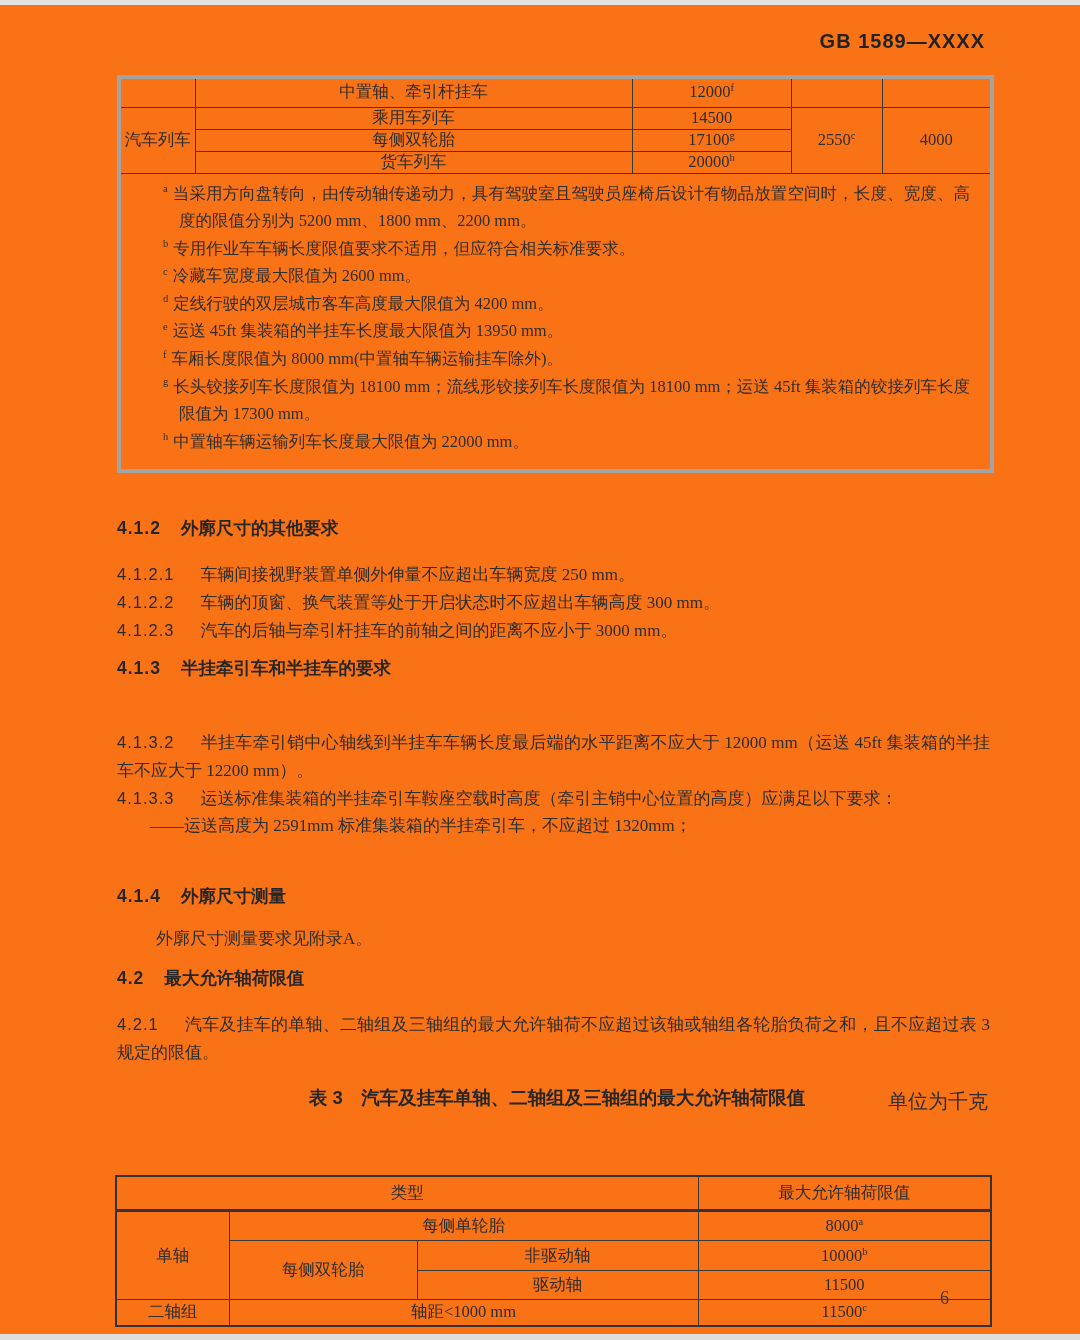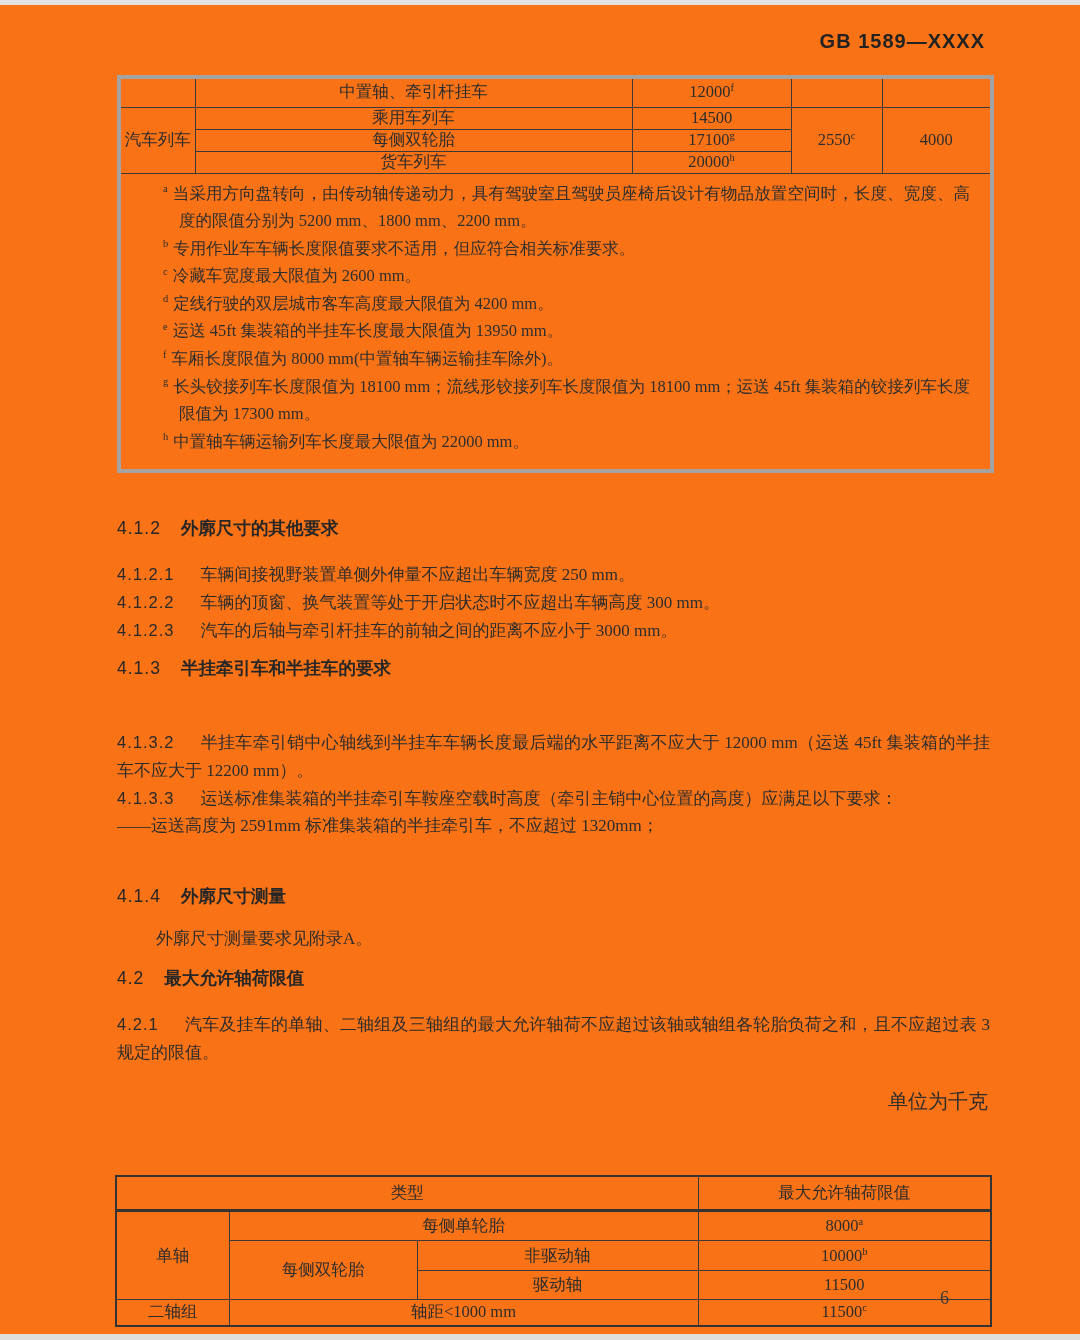--- a/index.html
+++ b/index.html
@@ -48,28 +48,28 @@
     text-align:justify;color:#2e2e2e;
   }
   .fn .sup{margin-right:5px;}
 
   
   .blk{position:absolute;left:117px;width:873px;}
   .heading{
     font-family:"Liberation Sans","DejaVu Sans",sans-serif;
     font-size:17.5px;font-weight:700;color:#262626;
   }
-  .heading .hnum{font-weight:400;margin-right:20px;letter-spacing:1px;margin-top:6px;}
+  .heading .hnum{font-weight:700;margin-right:20px;letter-spacing:1px;margin-top:6px;}
   .para{font-size:17px;line-height:28px;text-align:justify;}
   .para .pnum{
     font-family:"Liberation Sans","DejaVu Sans",sans-serif;
     font-size:16.5px;letter-spacing:1px;margin-right:26px;color:#2a2a2a;
   }
   .indent1{margin-left:39px;}
-  .indent2{}
+  .indent2{margin-left:33px;}
 
   
   .t3caption{
     position:absolute;left:157px;top:1085px;width:800px;text-align:center;
     font-family:"Liberation Sans","DejaVu Sans",sans-serif;
     font-size:18.5px;font-weight:700;color:#262626;
   }
   .t3unit{position:absolute;top:1088px;right:92px;font-size:20px;}
   .t3wrap{position:absolute;left:115px;top:1150px;margin-top:25px;}
   .t3{width:875px;border:2px solid #333;}
@@ -156,20 +156,21 @@
   <div class="blk para" style="top:728px"><span class="pnum">4.1.3.2</span><span>半挂车牵引销中心轴线到半挂车车辆长度最后端的水平距离不应大于 12000 mm（运送 45ft 集装箱的半挂车不应大于 12200 mm）。</span></div>
   <div class="blk para" style="top:784px"><span class="pnum">4.1.3.3</span><span>运送标准集装箱的半挂牵引车鞍座空载时高度（牵引主销中心位置的高度）应满足以下要求：</span></div>
   <div class="blk para indent2" style="top:812px">——运送高度为 2591mm 标准集装箱的半挂牵引车，不应超过 1320mm；</div>
 
   <div class="blk heading" style="top:884px"><span class="hnum">4.1.4</span><span>外廓尺寸测量</span></div>
   <div class="blk para indent1" style="top:925px">外廓尺寸测量要求见附录A。</div>
 
   <div class="blk heading" style="top:966px"><span class="hnum">4.2</span><span>最大允许轴荷限值</span></div>
   <div class="blk para" style="top:1010px"><span class="pnum">4.2.1</span><span>汽车及挂车的单轴、二轴组及三轴组的最大允许轴荷不应超过该轴或轴组各轮胎负荷之和，且不应超过表 3 规定的限值。</span></div>
 
+  <div class="t3caption">表 3　汽车及挂车单轴、二轴组及三轴组的最大允许轴荷限值</div>
   <div class="t3unit">单位为千克</div>
 
   <div class="t3wrap">
     <table class="t3">
       <colgroup>
         <col style="width:113px">
           <col style="width:188px">
           <col style="width:281px">
           <col style="width:293px">
       </colgroup>

